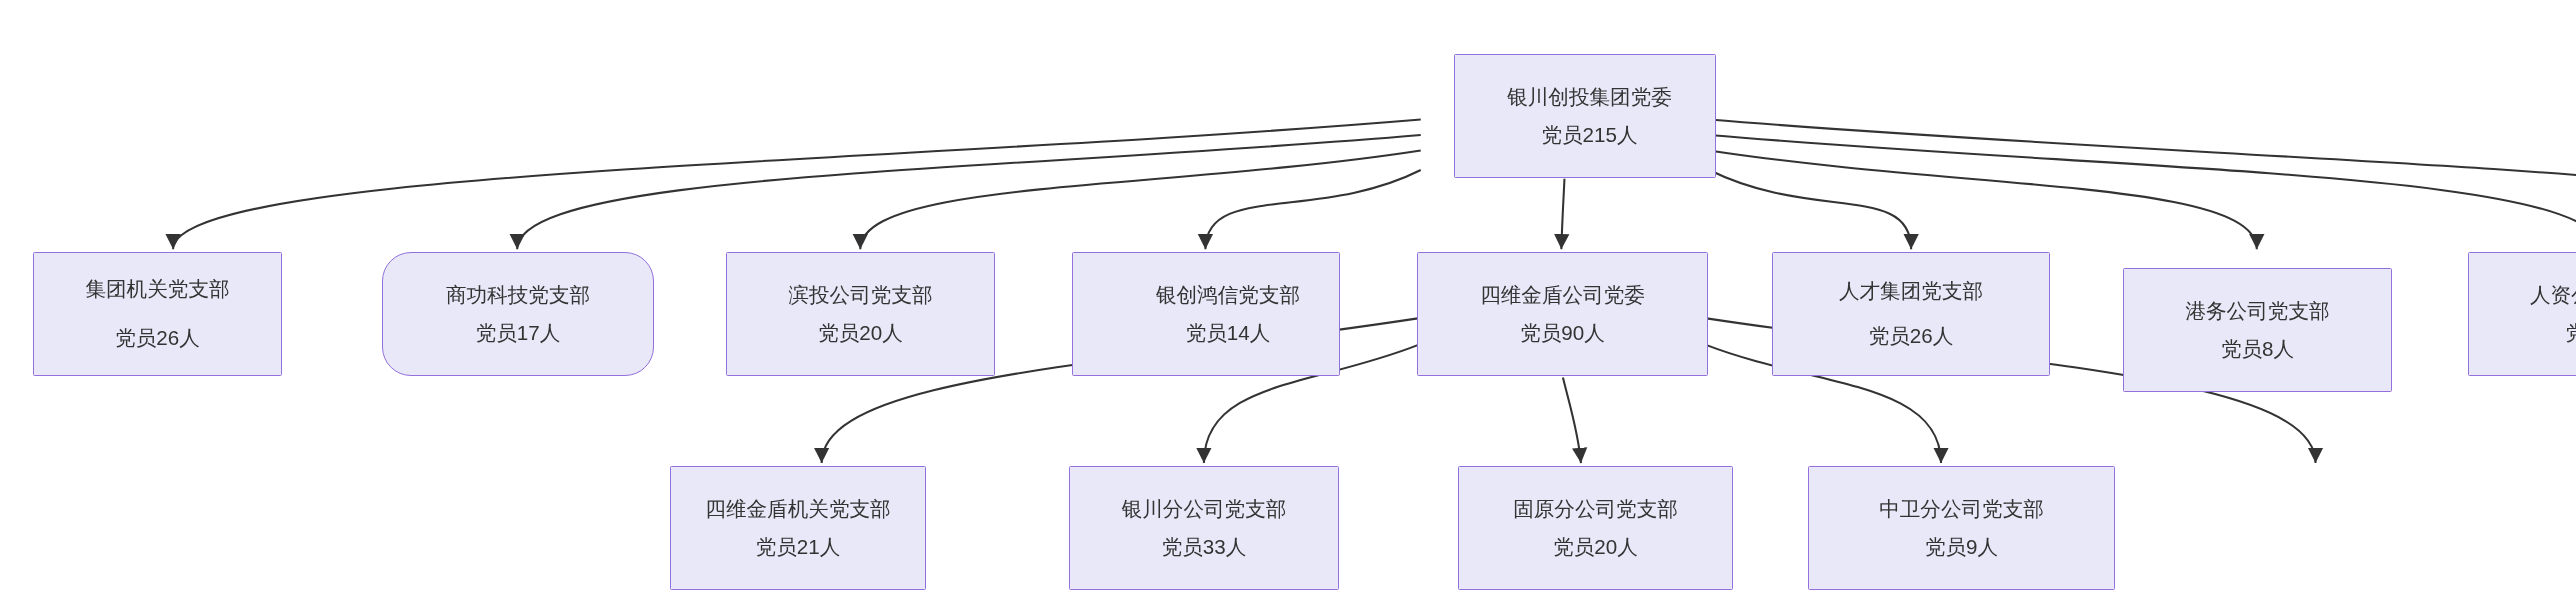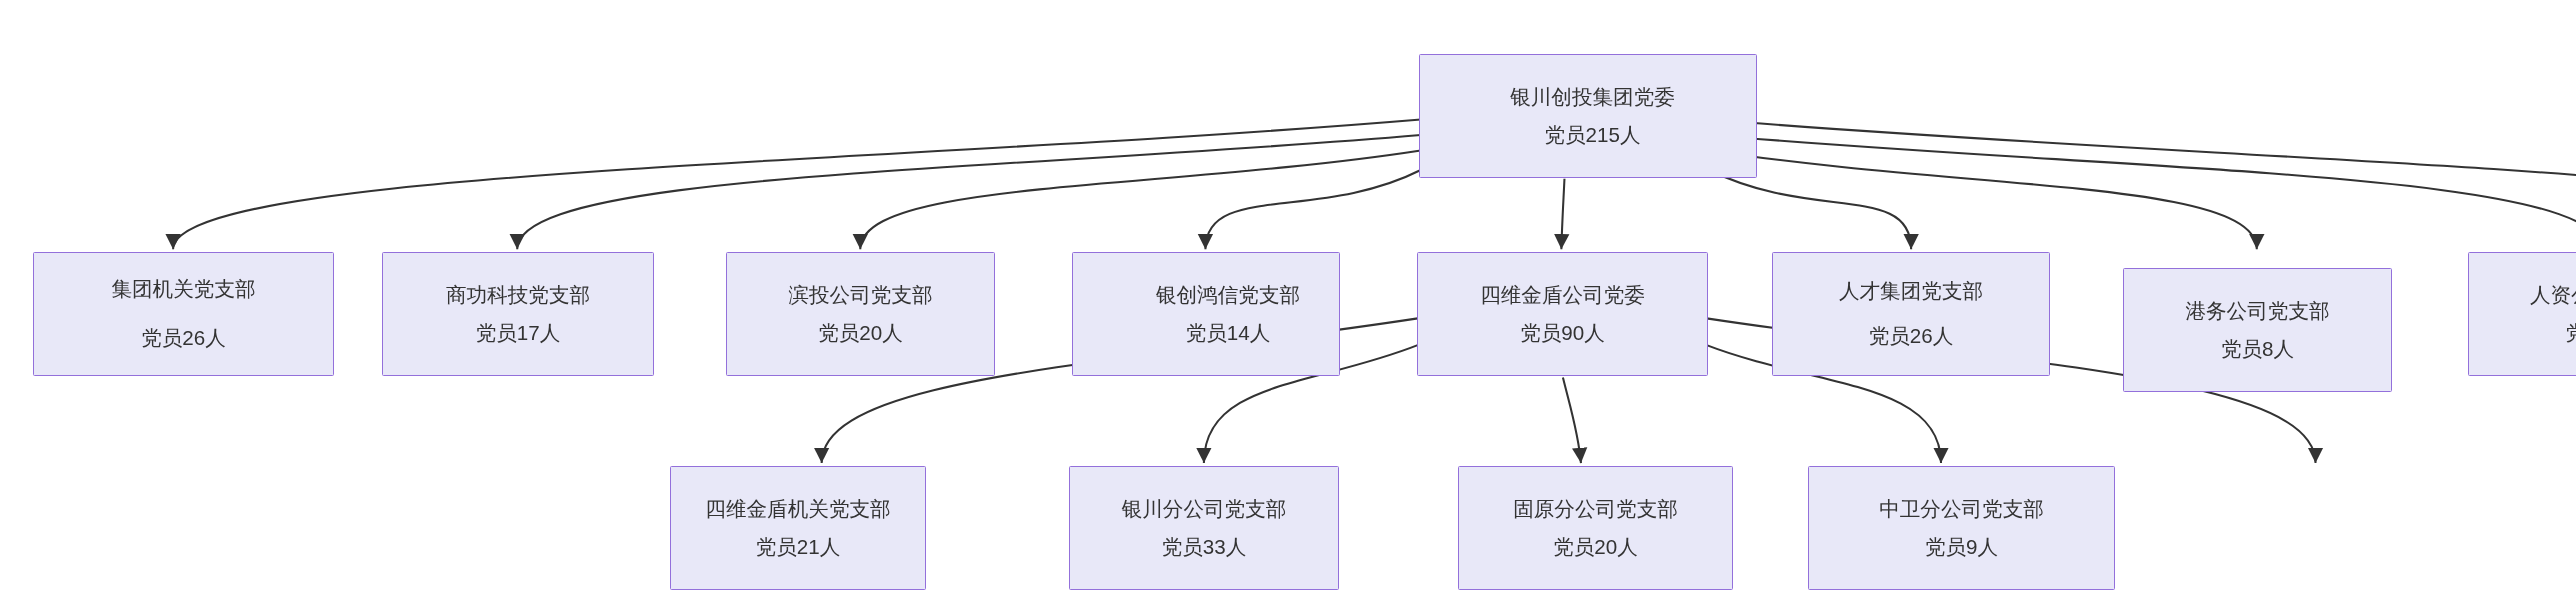--- a/index.html
+++ b/index.html
@@ -60,30 +60,30 @@
     <path class="edge" d="M3318,292 C3830,370 4381,350 4381,484" marker-end="url(#arrow)"></path>
     <path class="edge" d="M3318,262 C4180,335 5050,335 5050,484" marker-end="url(#arrow)"></path>
     <path class="edge" d="M3318,232 C4380,320 5715,330 5715,484" marker-end="url(#arrow)"></path>
     <path class="edge" d="M2752,618 C2150,710 1595,730 1595,899" marker-end="url(#arrow)"></path>
     <path class="edge" d="M2752,670 C2550,750 2337,740 2337,899" marker-end="url(#arrow)"></path>
     <path class="edge" d="M3034,733 C3048,790 3064,840 3069,899" marker-end="url(#arrow)"></path>
     <path class="edge" d="M3313,670 C3520,750 3768,740 3768,899" marker-end="url(#arrow)"></path>
     <path class="edge" d="M3313,618 C3920,710 4495,730 4495,899" marker-end="url(#arrow)"></path>
   </svg>
 
-  <div class="node" style="left:1419px; top:54px; width:338px;padding-left:9px;">
+  <div class="node" style="left:1454px; top:54px; width:262px;padding-left:9px;">
     <div>银川创投集团党委</div>
     <div>党员215人</div>
   </div>
 
-  <div class="node" style="left:33px; top:252px; width:301px;gap:28px;">
+  <div class="node" style="left:33px; top:252px; width:249px;gap:28px;">
     <div>集团机关党支部</div>
     <div>党员26人</div>
   </div>
-  <div class="node" style="left:382px; top:252px; width:272px;">
+  <div class="node" style="left:382px; top:252px; width:272px;border-radius:29px;">
     <div>商功科技党支部</div>
     <div>党员17人</div>
   </div>
   <div class="node" style="left:726px; top:252px; width:269px;">
     <div>滨投公司党支部</div>
     <div>党员20人</div>
   </div>
   <div class="node" style="left:1072px; top:252px; width:268px;padding-left:44px;">
     <div>银创鸿信党支部</div>
     <div>党员14人</div>

